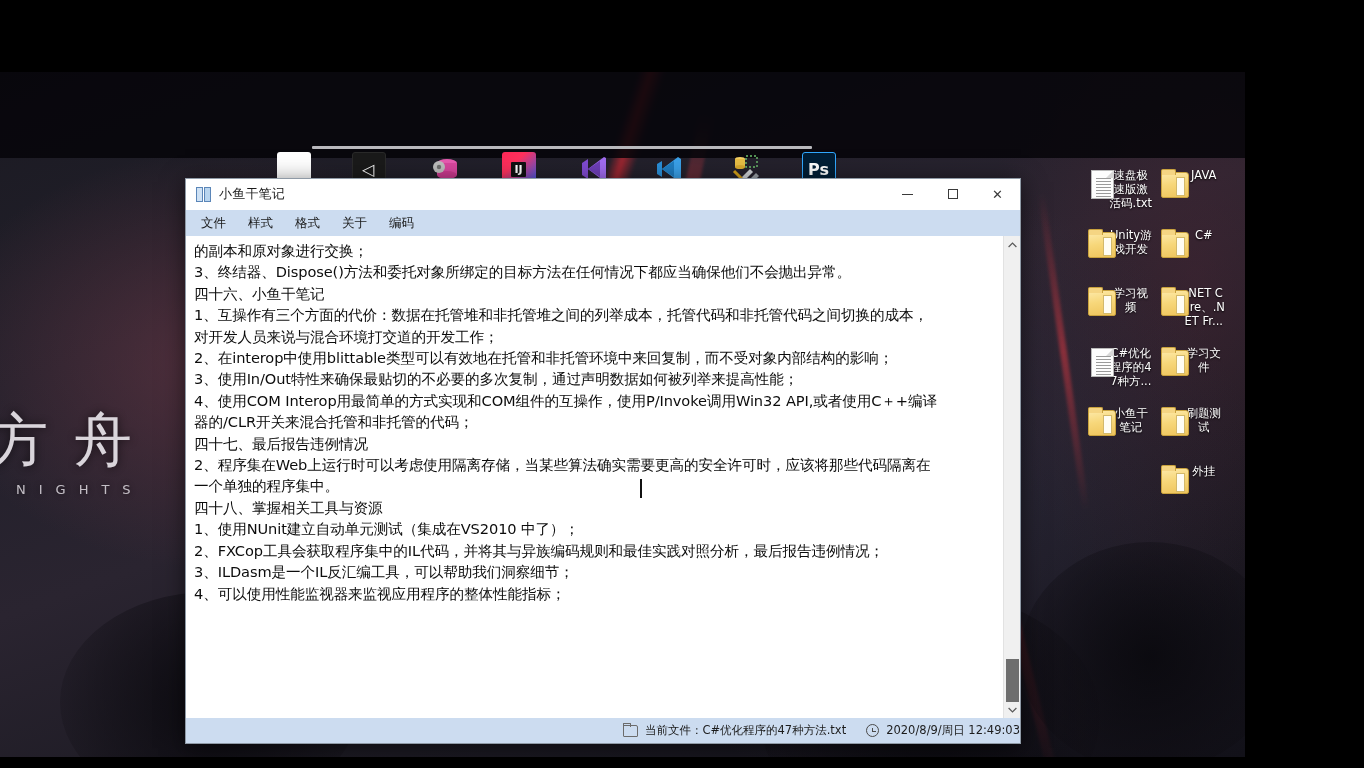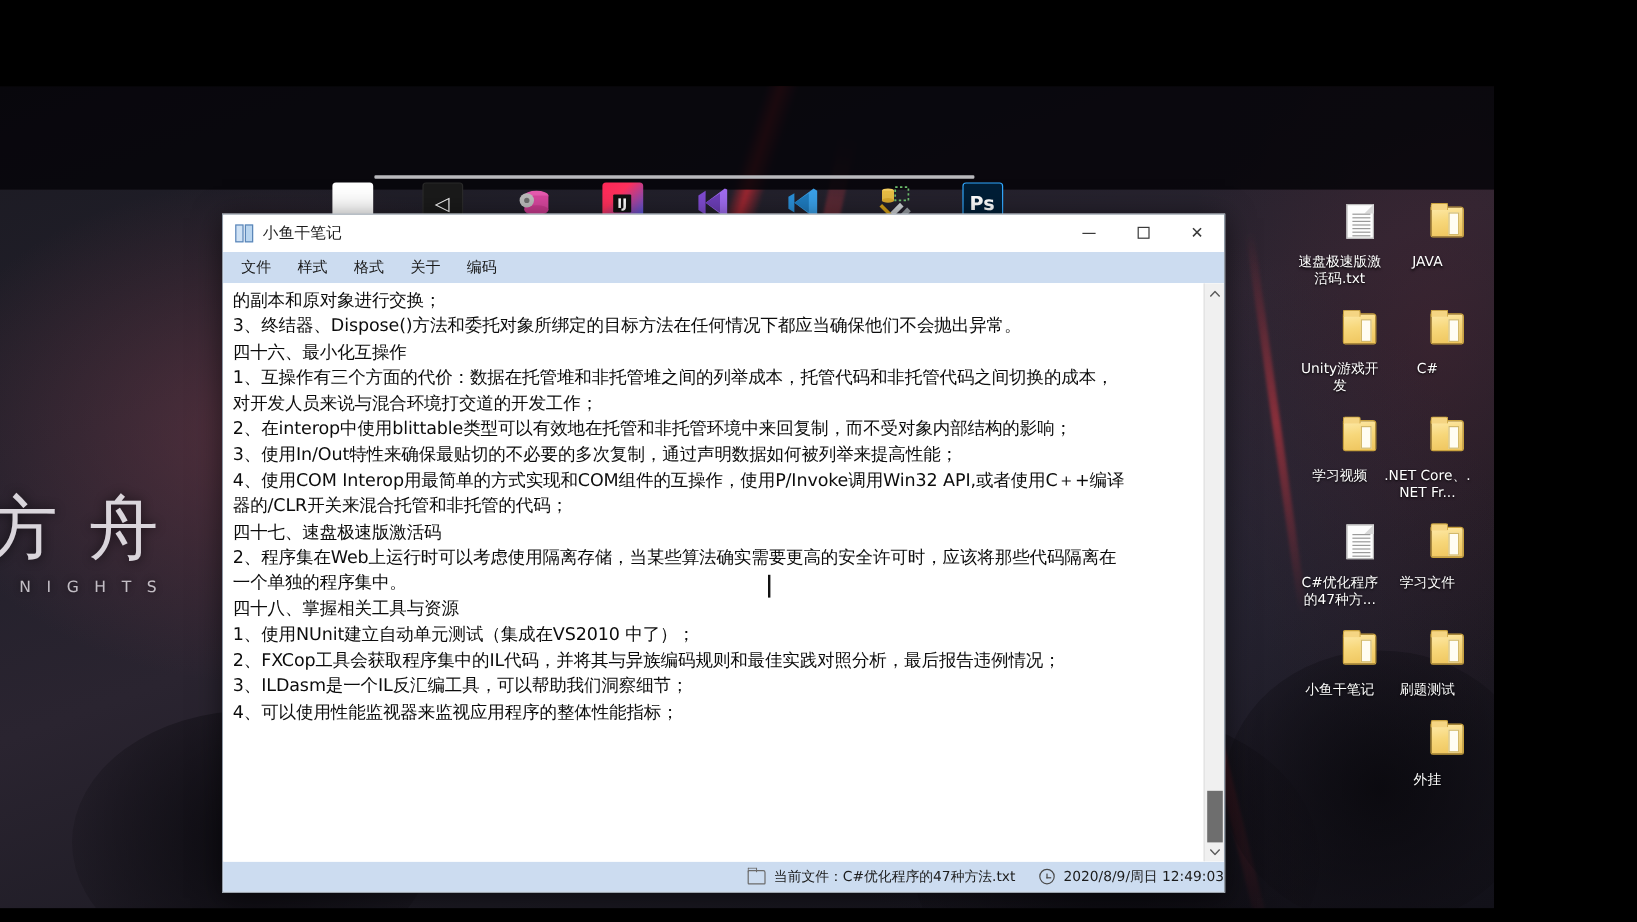--- a/index.html
+++ b/index.html
@@ -100,21 +100,21 @@
   .ic-sql      { background: transparent; }
   .ic-ps       { background: #001e36; color: #31a8ff; font-size: 15px; border:1px solid #31a8ff; }
   .ic-pr       { background: #6d28d9; color: #ea77ff; font-size: 15px; border:1px solid #a21caf;margin-top:30px; }
 
   
   #desk-icons {
     position: absolute; left: 1080px; top: 168px;
     display: grid; grid-template-columns: 73px 73px; gap: 18px 0px;
   }
   .desk-item {
-    width: 73px; display: flex; flex-direction: column; align-items: flex-end;
+    width: 73px; display: flex; flex-direction: row; align-items: flex-start;
     gap: 3px; cursor: pointer;
   }
   .desk-item .dglyph { width: 42px; height: 40px; position: relative; }
   .desk-item .dlabel {
     font-size: 11.5px; line-height: 14px; color: #ffffff; text-align: center;
     text-shadow: 0 1px 2px rgba(0,0,0,0.95); width: 73px; word-break: break-all;
   }
   
   .folder {
     position: absolute; left: 8px; top: 4px; width: 28px; height: 26px;
@@ -476,30 +476,30 @@
       <div class="menu-item">格式</div>
       <div class="menu-item">关于</div>
       <div class="menu-item">编码</div>
     </div>
 
     <div id="editor-wrap">
       <div id="editor">
         <div class="line">的副本和原对象进行交换；</div>
         <div class="line">3、终结器、Dispose()方法和委托对象所绑定的目标方法在任何情况下都应当确保他们不会抛出异常。</div>
         <div class="line blank"></div>
-        <div class="line">四十六、最小化互操作</div>
+        <div class="line">四十六、小鱼干笔记</div>
         <div class="line blank"></div>
         <div class="line">1、互操作有三个方面的代价：数据在托管堆和非托管堆之间的列举成本，托管代码和非托管代码之间切换的成本，</div>
         <div class="line">对开发人员来说与混合环境打交道的开发工作；</div>
         <div class="line">2、在interop中使用blittable类型可以有效地在托管和非托管环境中来回复制，而不受对象内部结构的影响；</div>
         <div class="line">3、使用In/Out特性来确保最贴切的不必要的多次复制，通过声明数据如何被列举来提高性能；</div>
         <div class="line">4、使用COM Interop用最简单的方式实现和COM组件的互操作，使用P/Invoke调用Win32 API,或者使用C＋+编译</div>
         <div class="line">器的/CLR开关来混合托管和非托管的代码；</div>
         <div class="line blank"></div>
-        <div class="line">四十七、速盘极速版激活码</div>
+        <div class="line">四十七、最后报告违例情况</div>
         <div class="line blank"></div>
         <div class="line">2、程序集在Web上运行时可以考虑使用隔离存储，当某些算法确实需要更高的安全许可时，应该将那些代码隔离在</div>
         <div class="line">一个单独的程序集中。</div>
         <div class="line blank"></div>
         <div class="line">四十八、掌握相关工具与资源</div>
         <div class="line blank"></div>
         <div class="line">1、使用NUnit建立自动单元测试（集成在VS2010 中了）；</div>
         <div class="line">2、FXCop工具会获取程序集中的IL代码，并将其与异族编码规则和最佳实践对照分析，最后报告违例情况；</div>
         <div class="line">3、ILDasm是一个IL反汇编工具，可以帮助我们洞察细节；</div>
         <div class="line">4、可以使用性能监视器来监视应用程序的整体性能指标；</div>

